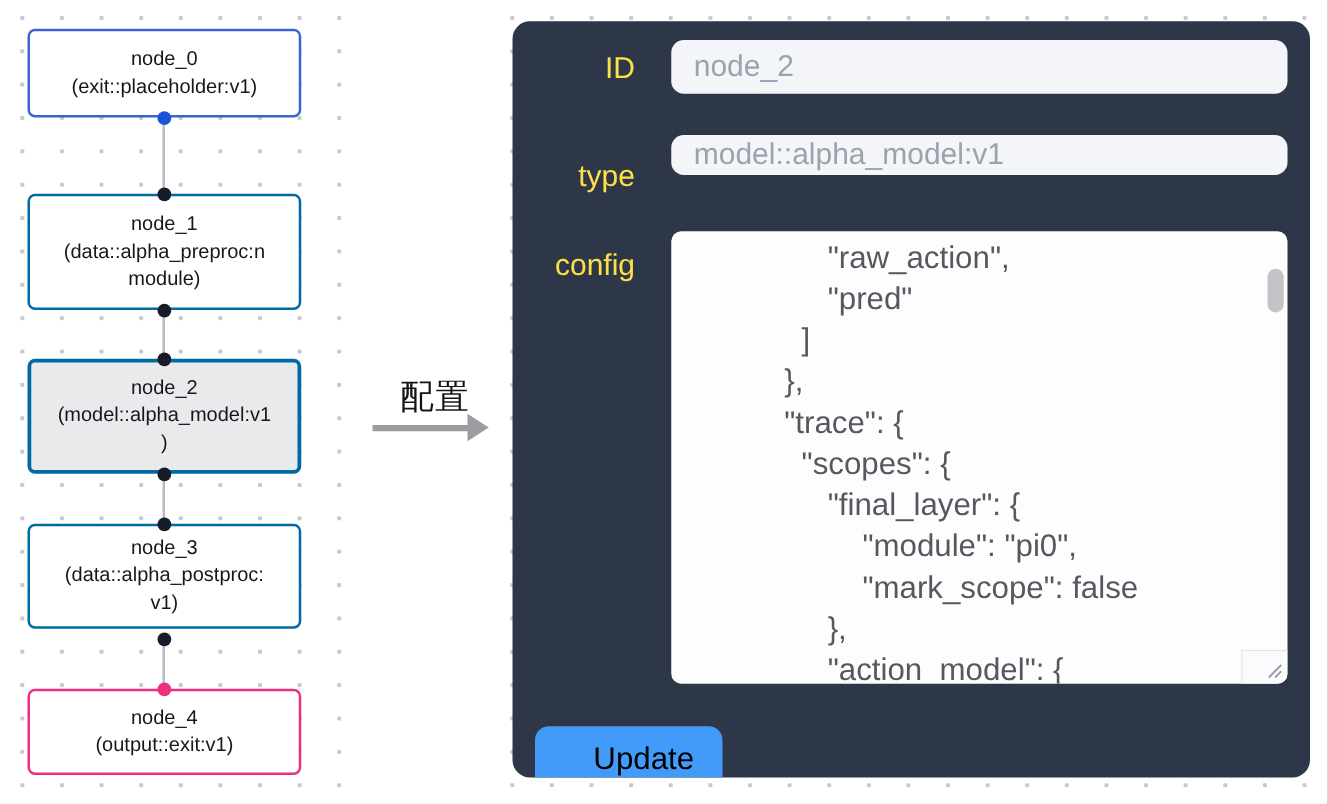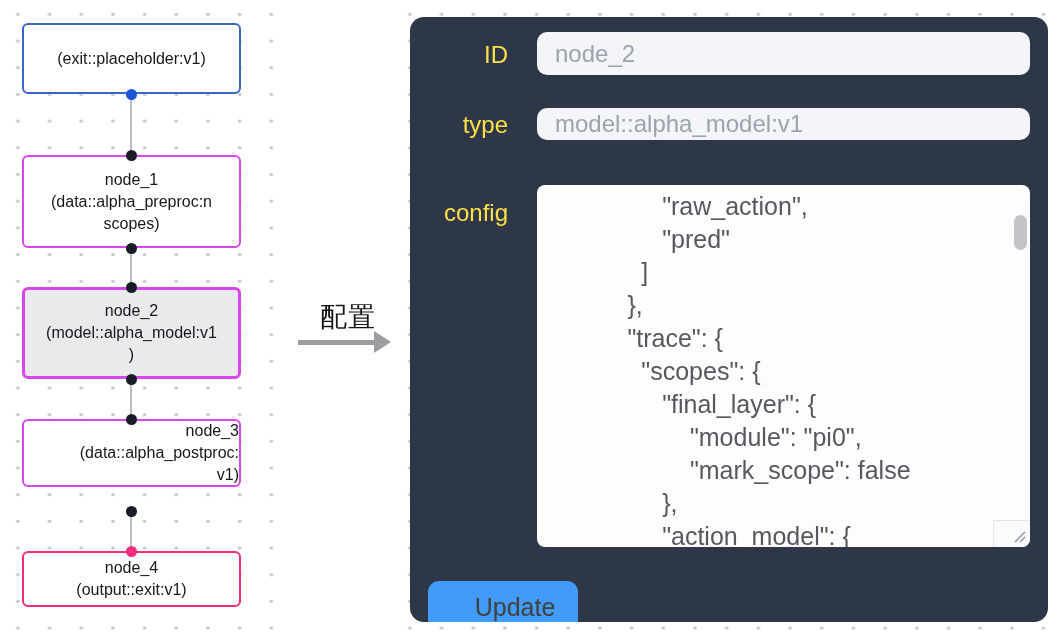--- a/index.html
+++ b/index.html
@@ -13,30 +13,30 @@
     background-image: radial-gradient(circle, #c6c8cd 1.6px, rgba(0,0,0,0) 1.9px);
     background-size: 31.7px 26.7px;
     background-position: 2px 1px;
   }
   .canvas-left  { left:0;   width:282px; }
   .canvas-right { left:392px; width:670px; }
 
   
   .node {
     position:absolute; left:22px; width:219px;
-    background:#ffffff; border:2px solid #d946ef; border-radius:6px;
+    background:#ffffff; border:2px solid #0369a1; border-radius:6px;
     display:flex; flex-direction:column; align-items:center; justify-content:center;
     font-size:16px; line-height:22px; color:#15171c; text-align:center; z-index:3;
   }
   .node .nline { width:100%; white-space:nowrap; }
   .node-0 { top:23px;  height:71px; border-color:#3a66cc; border-width:2px; }
   .node-1 { top:155px; height:93px; }
   .node-2 { top:287px; height:92px; border-width:3px; background:#e9eaeb; }
-  .node-3 { top:419px; height:68px;text-align:right; }
-  .node-4 { top:551px; height:56px; border-color:#ee2e7e; }
+  .node-3 { top:419px; height:84px; }
+  .node-4 { top:551px; height:69px; border-color:#ee2e7e; }
 
   .edge {
     position:absolute; left:130px; width:2px; background:#b9bcc0; z-index:1;
   }
   .port {
     position:absolute; left:126px; width:11px; height:11px; border-radius:50%;
     background:#171c28; z-index:4;
   }
   .port.blue { background:#1d53d6; }
   .port.pink { background:#ee2e7e; }
@@ -55,21 +55,21 @@
   
   .panel {
     position:absolute; left:410px; top:17px; width:638px; height:605px;
     background:#2d3748; border-radius:14px; overflow:hidden; z-index:5;
   }
   .field-label {
     position:absolute; left:0; width:98px; text-align:right;
     font-size:24px; color:#fde047;
   }
   .lbl-id     { top:24px; }
-  .lbl-type   { top:94px; }
+  .lbl-type   { top:111px; }
   .lbl-config { top:182px; }
   .text-input {
     position:absolute; left:127px; width:493px; border:none; outline:none;
     background:#f3f5f8; border-radius:10px; padding:0 18px;
     font-size:24px; color:#9aa3ae; font-family:"Liberation Sans", sans-serif;
   }
   .input-id   { top:15px; height:43px; }
   .input-type { top:91px; height:32px; }
 
   .config-box {
@@ -88,45 +88,46 @@
   }
   .resize-corner {
     position:absolute; right:0; bottom:0; width:37px; height:27px;
     border-left:1px solid #e4e5e8; border-top:1px solid #e4e5e8; background:#fafbfc;
   }
   .resize-corner svg { position:absolute; right:3px; bottom:3px; }
 
   .update-btn {
     position:absolute; left:18px; top:564px; width:150px; height:52px;
     background:#429bf8; border:none; border-radius:11px;
-    color:#404040; font-size:25px; font-family:"Liberation Sans", sans-serif;
+    color:#000000; font-size:25px; font-family:"Liberation Sans", sans-serif;
     line-height:48px; text-align:center; cursor:pointer;padding-left:24px;
   }
 </style>
 </head>
 <body>
 
 <div class="stage">
 
   <div class="canvas canvas-left"></div>
 
   <div class="canvas canvas-right"></div>
 
   <div class="edge" style="top:94px;  height:61px;"></div>
   <div class="edge" style="top:248px; height:39px;"></div>
   <div class="edge" style="top:379px; height:40px;"></div>
   <div class="edge" style="top:511px; height:40px;"></div>
 
   <div class="node node-0">
+    <div class="nline">node_0</div>
     <div class="nline">(exit::placeholder:v1)</div>
   </div>
   <div class="node node-1">
     <div class="nline">node_1</div>
     <div class="nline">(data::alpha_preproc:n</div>
-    <div class="nline">scopes)</div>
+    <div class="nline">module)</div>
   </div>
   <div class="node node-2">
     <div class="nline">node_2</div>
     <div class="nline">(model::alpha_model:v1</div>
     <div class="nline">)</div>
   </div>
   <div class="node node-3">
     <div class="nline">node_3</div>
     <div class="nline">(data::alpha_postproc:</div>
     <div class="nline">v1)</div>

